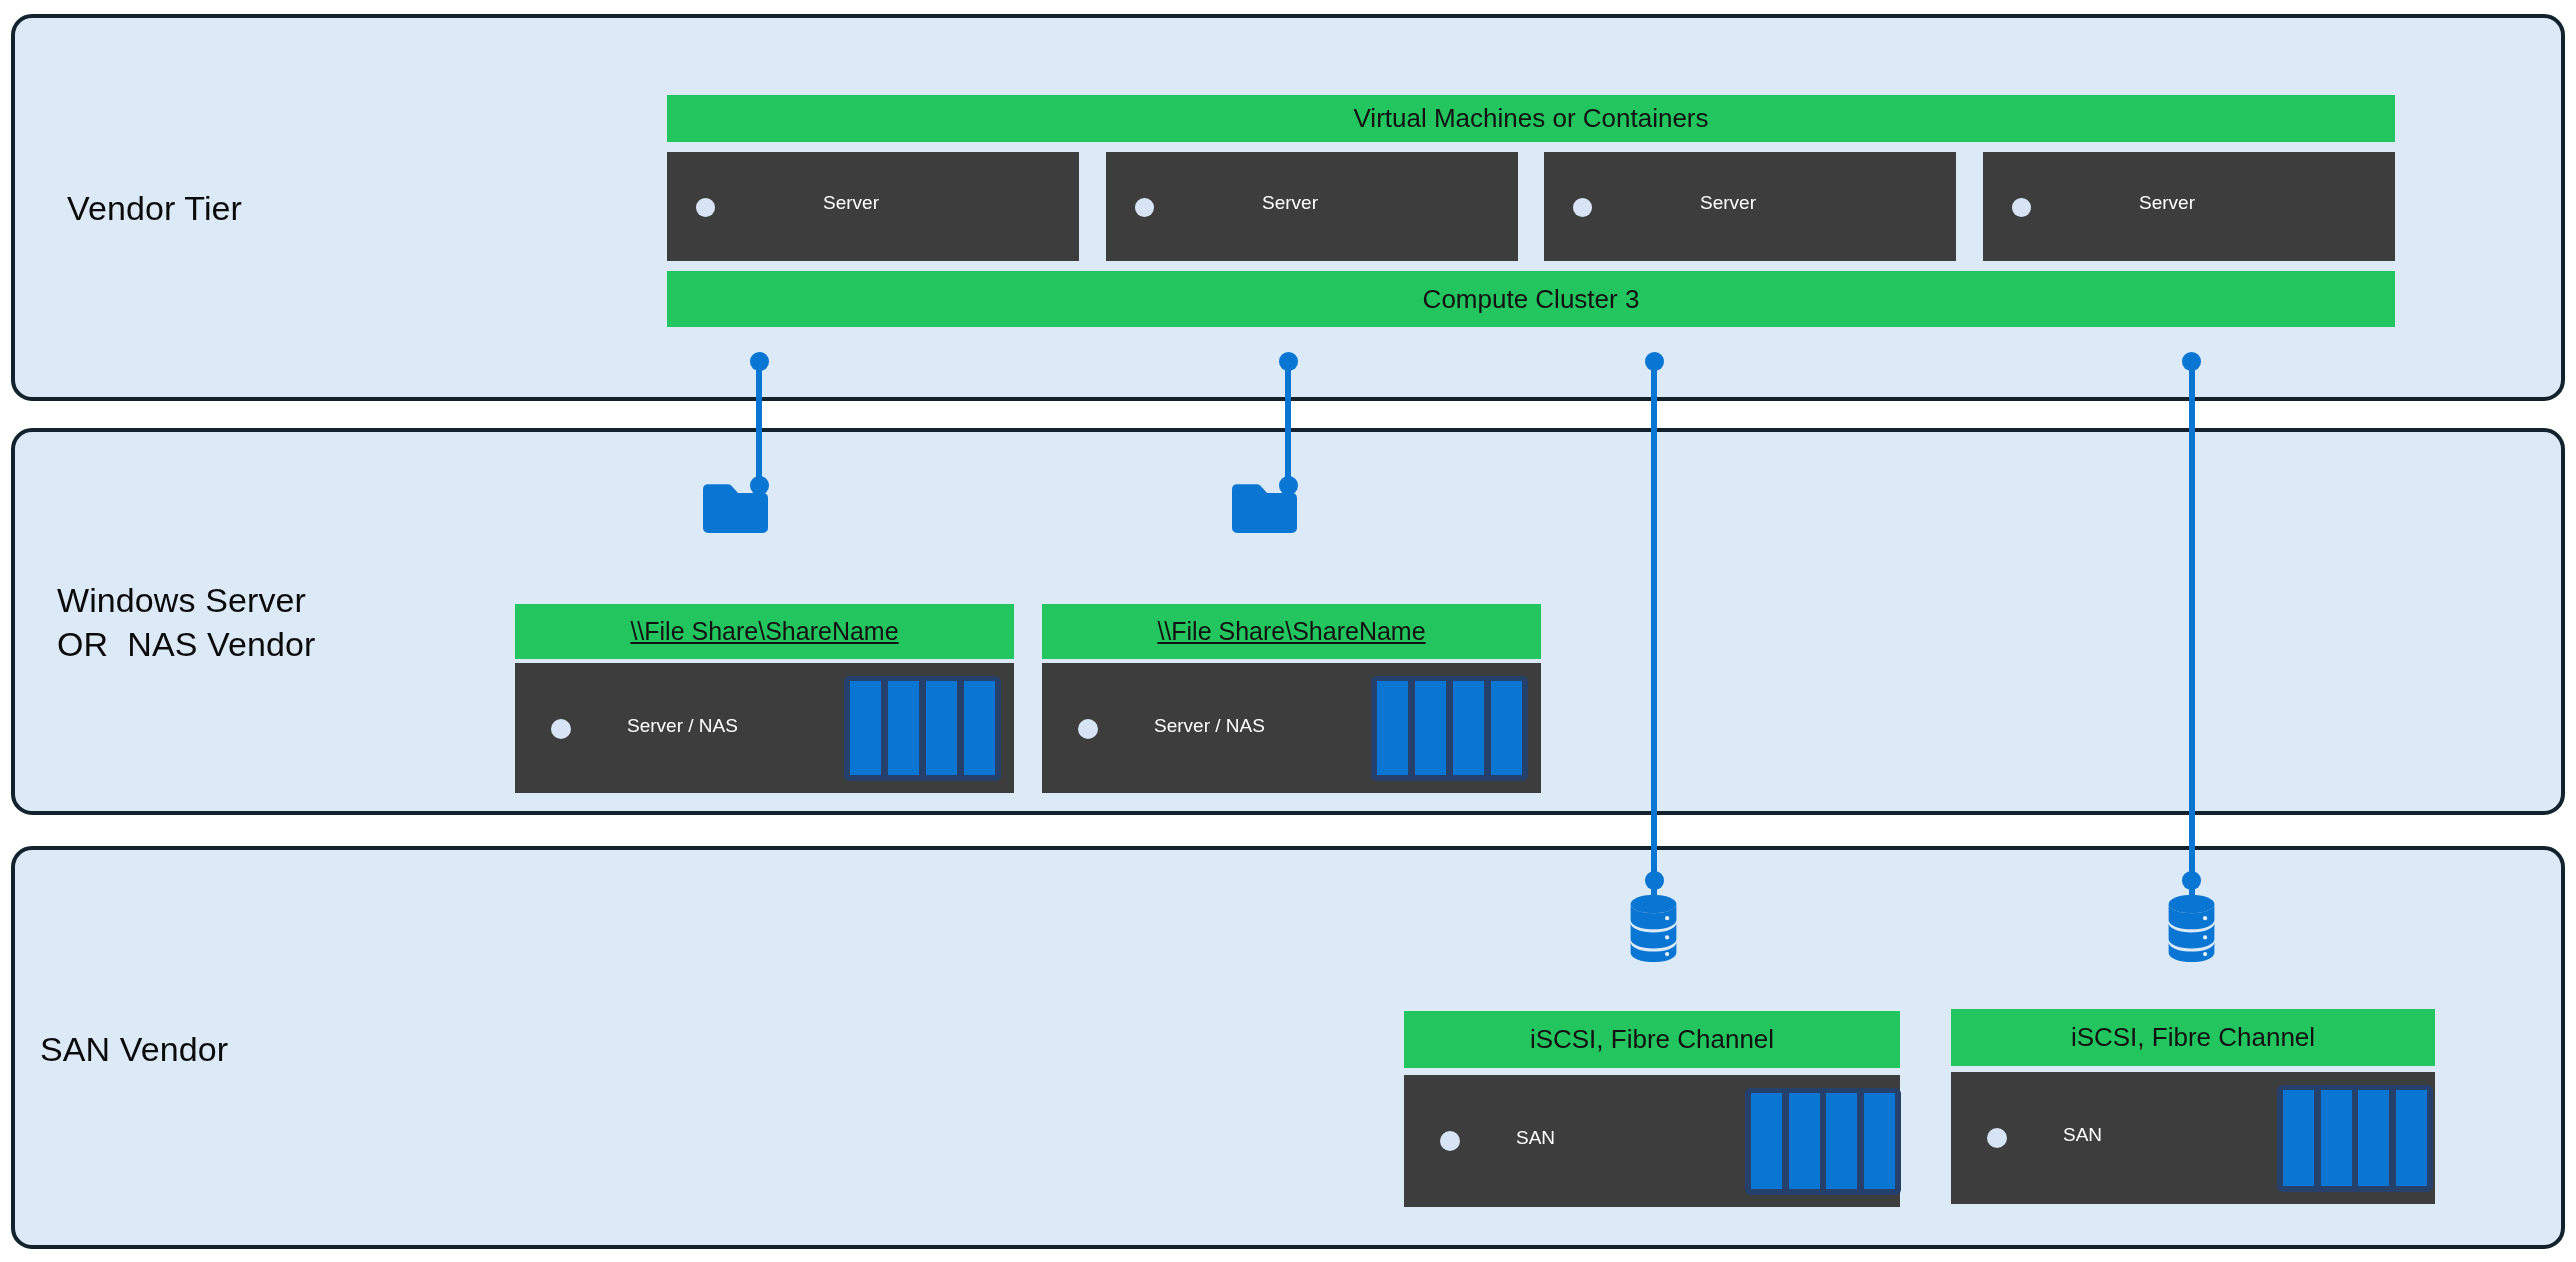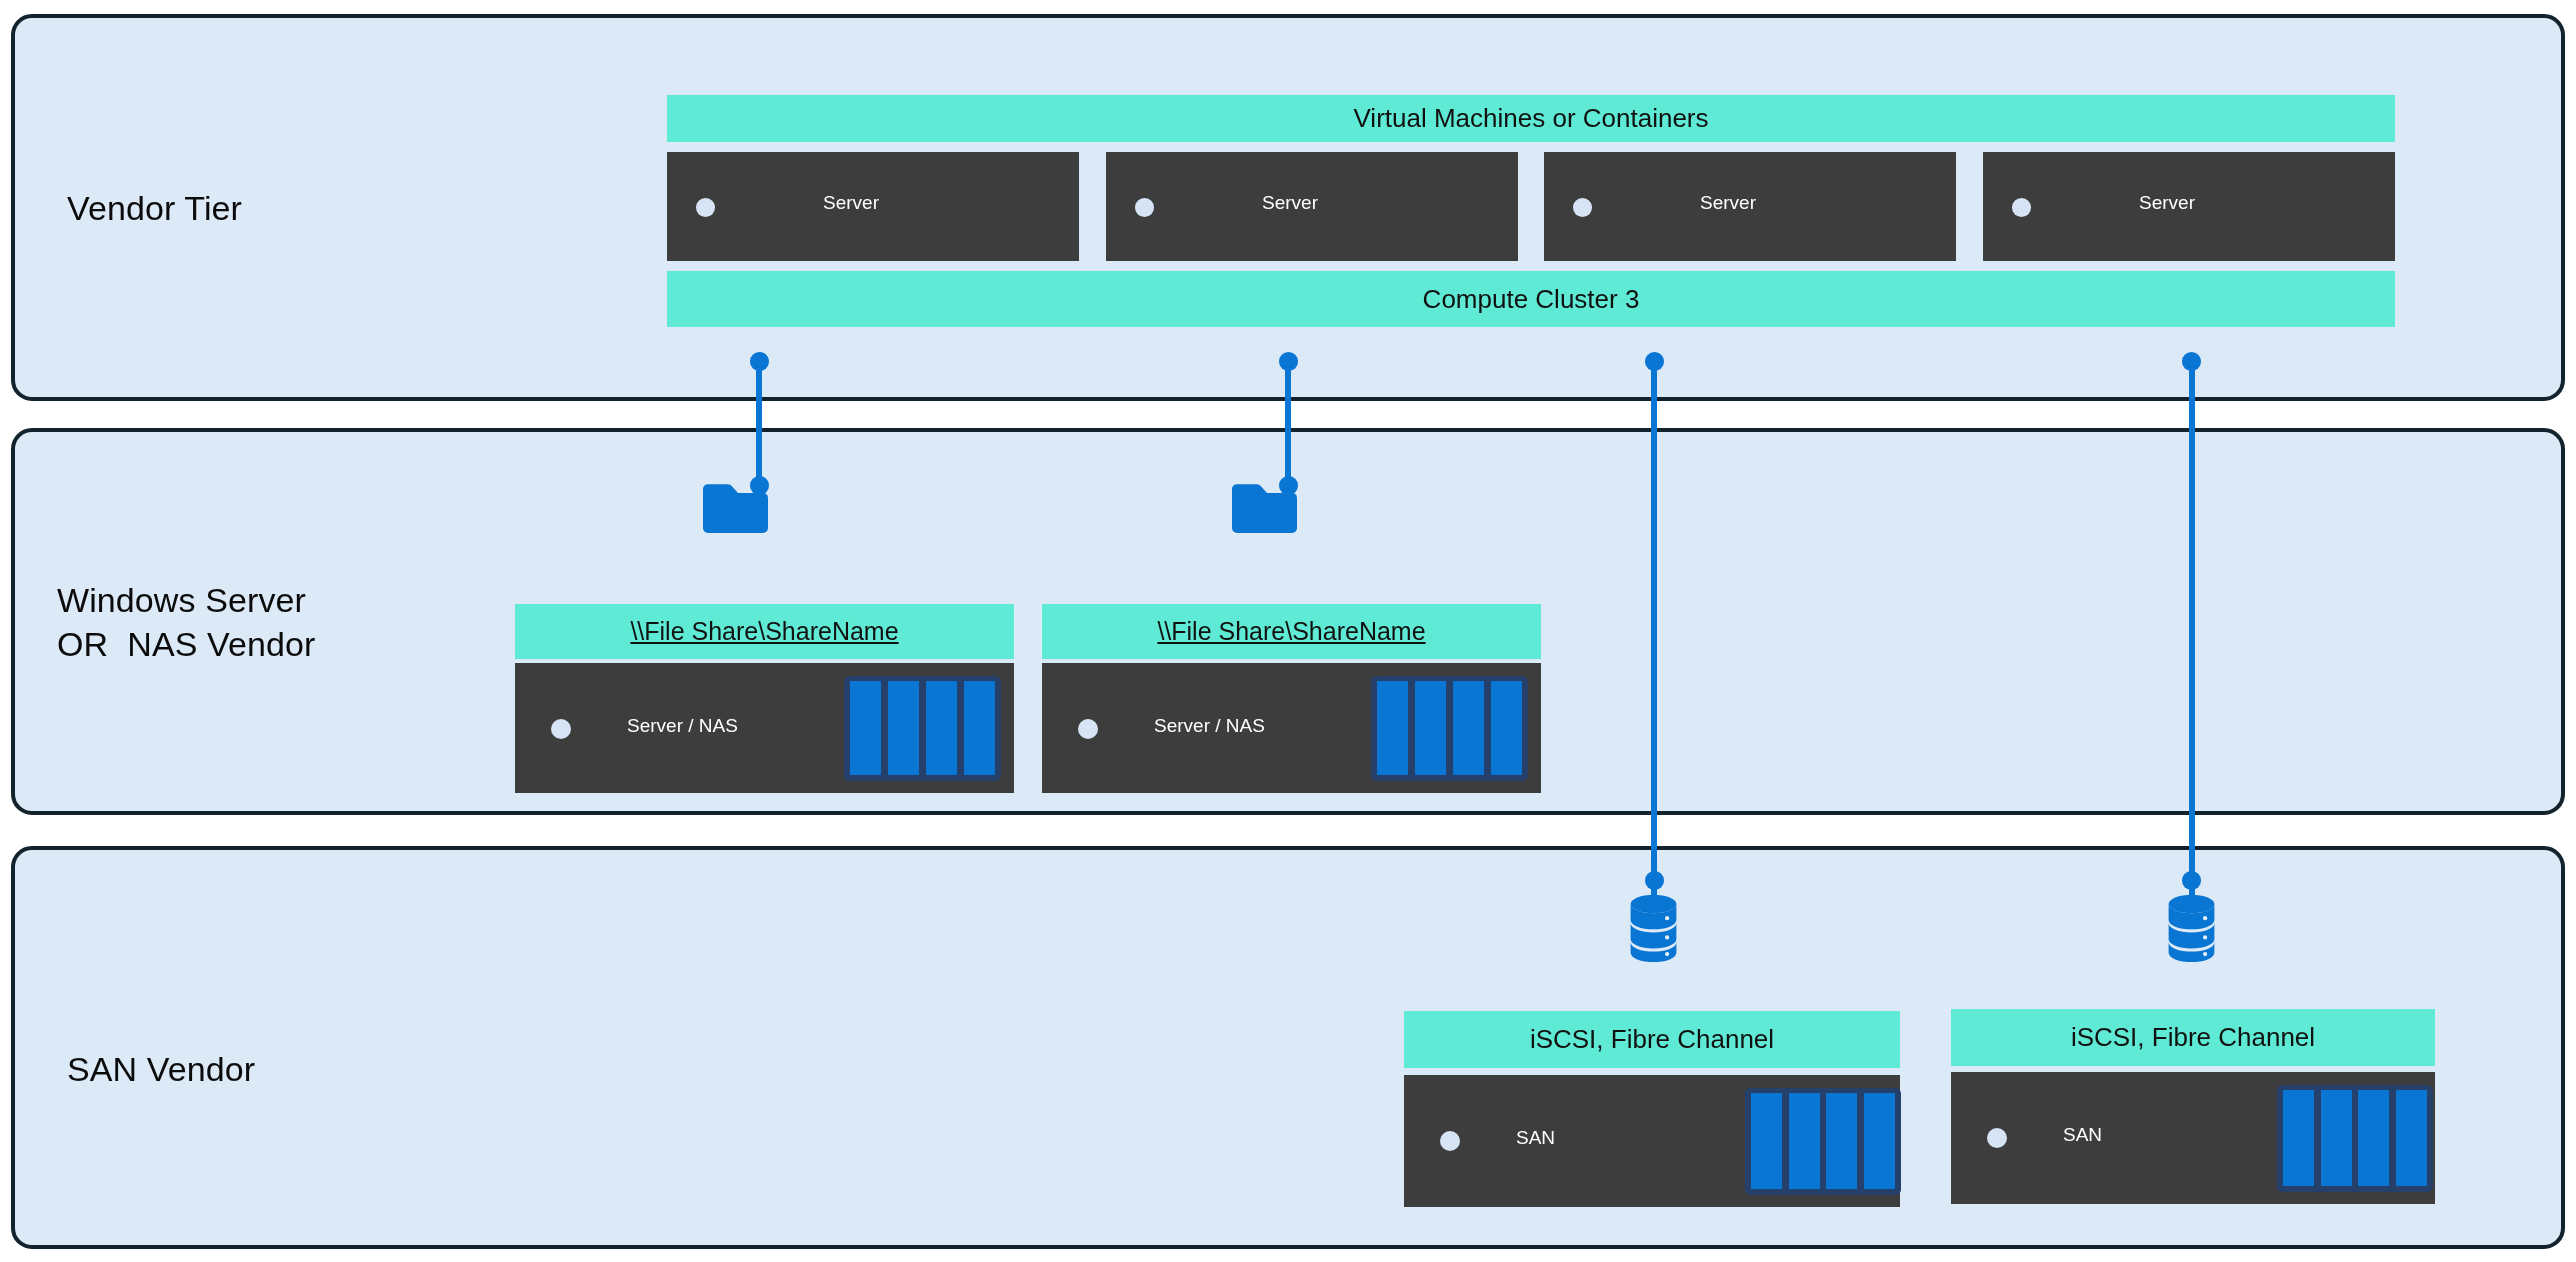--- a/index.html
+++ b/index.html
@@ -33,26 +33,26 @@
   .tier-label {
     position: absolute;
     color: #0b0b0b;
     font-size: 34px;
     line-height: 1.28;
     letter-spacing: 0.1px;
     white-space: pre;
   }
   #label-compute { left: 67px; top: 187px;  }
   #label-nas     { left: 57px;  top: 579px;  }
-  #label-san     { left: 67px;  top: 1028px; margin-top: 20px; }
+  #label-san     { left: 40px;  top: 1028px; }
 
   
   .band {
     position: absolute;
-    background: #5eead4;
+    background: #22c55e;
     color: #111111;
     font-size: 26px;
     display: flex;
     align-items: center;
     justify-content: center;
     box-sizing: border-box;
     text-align: center;
   }
   .band.underlined { text-decoration: underline; }
 

